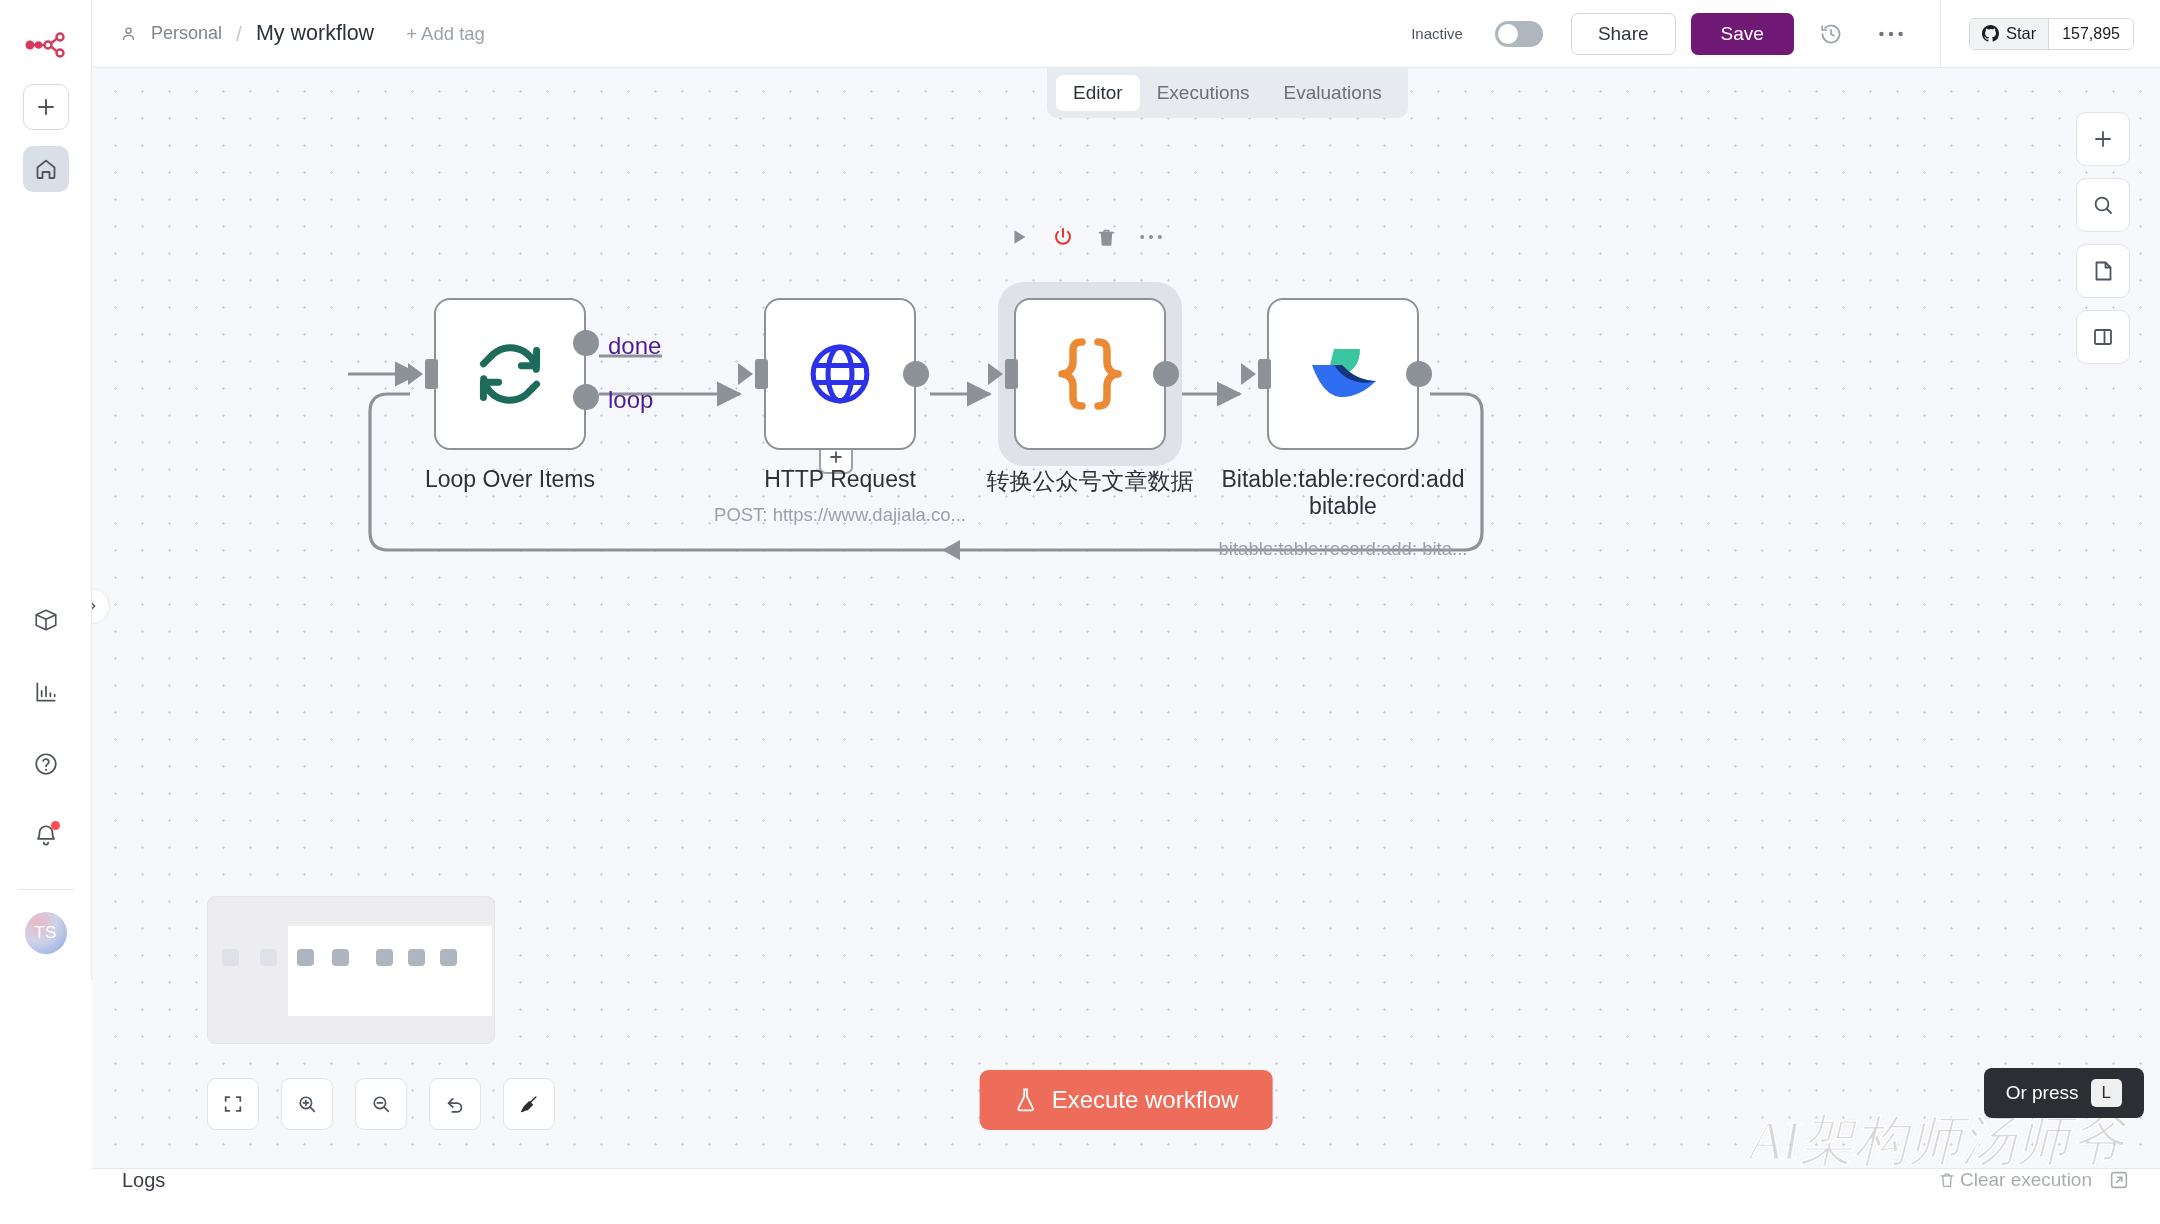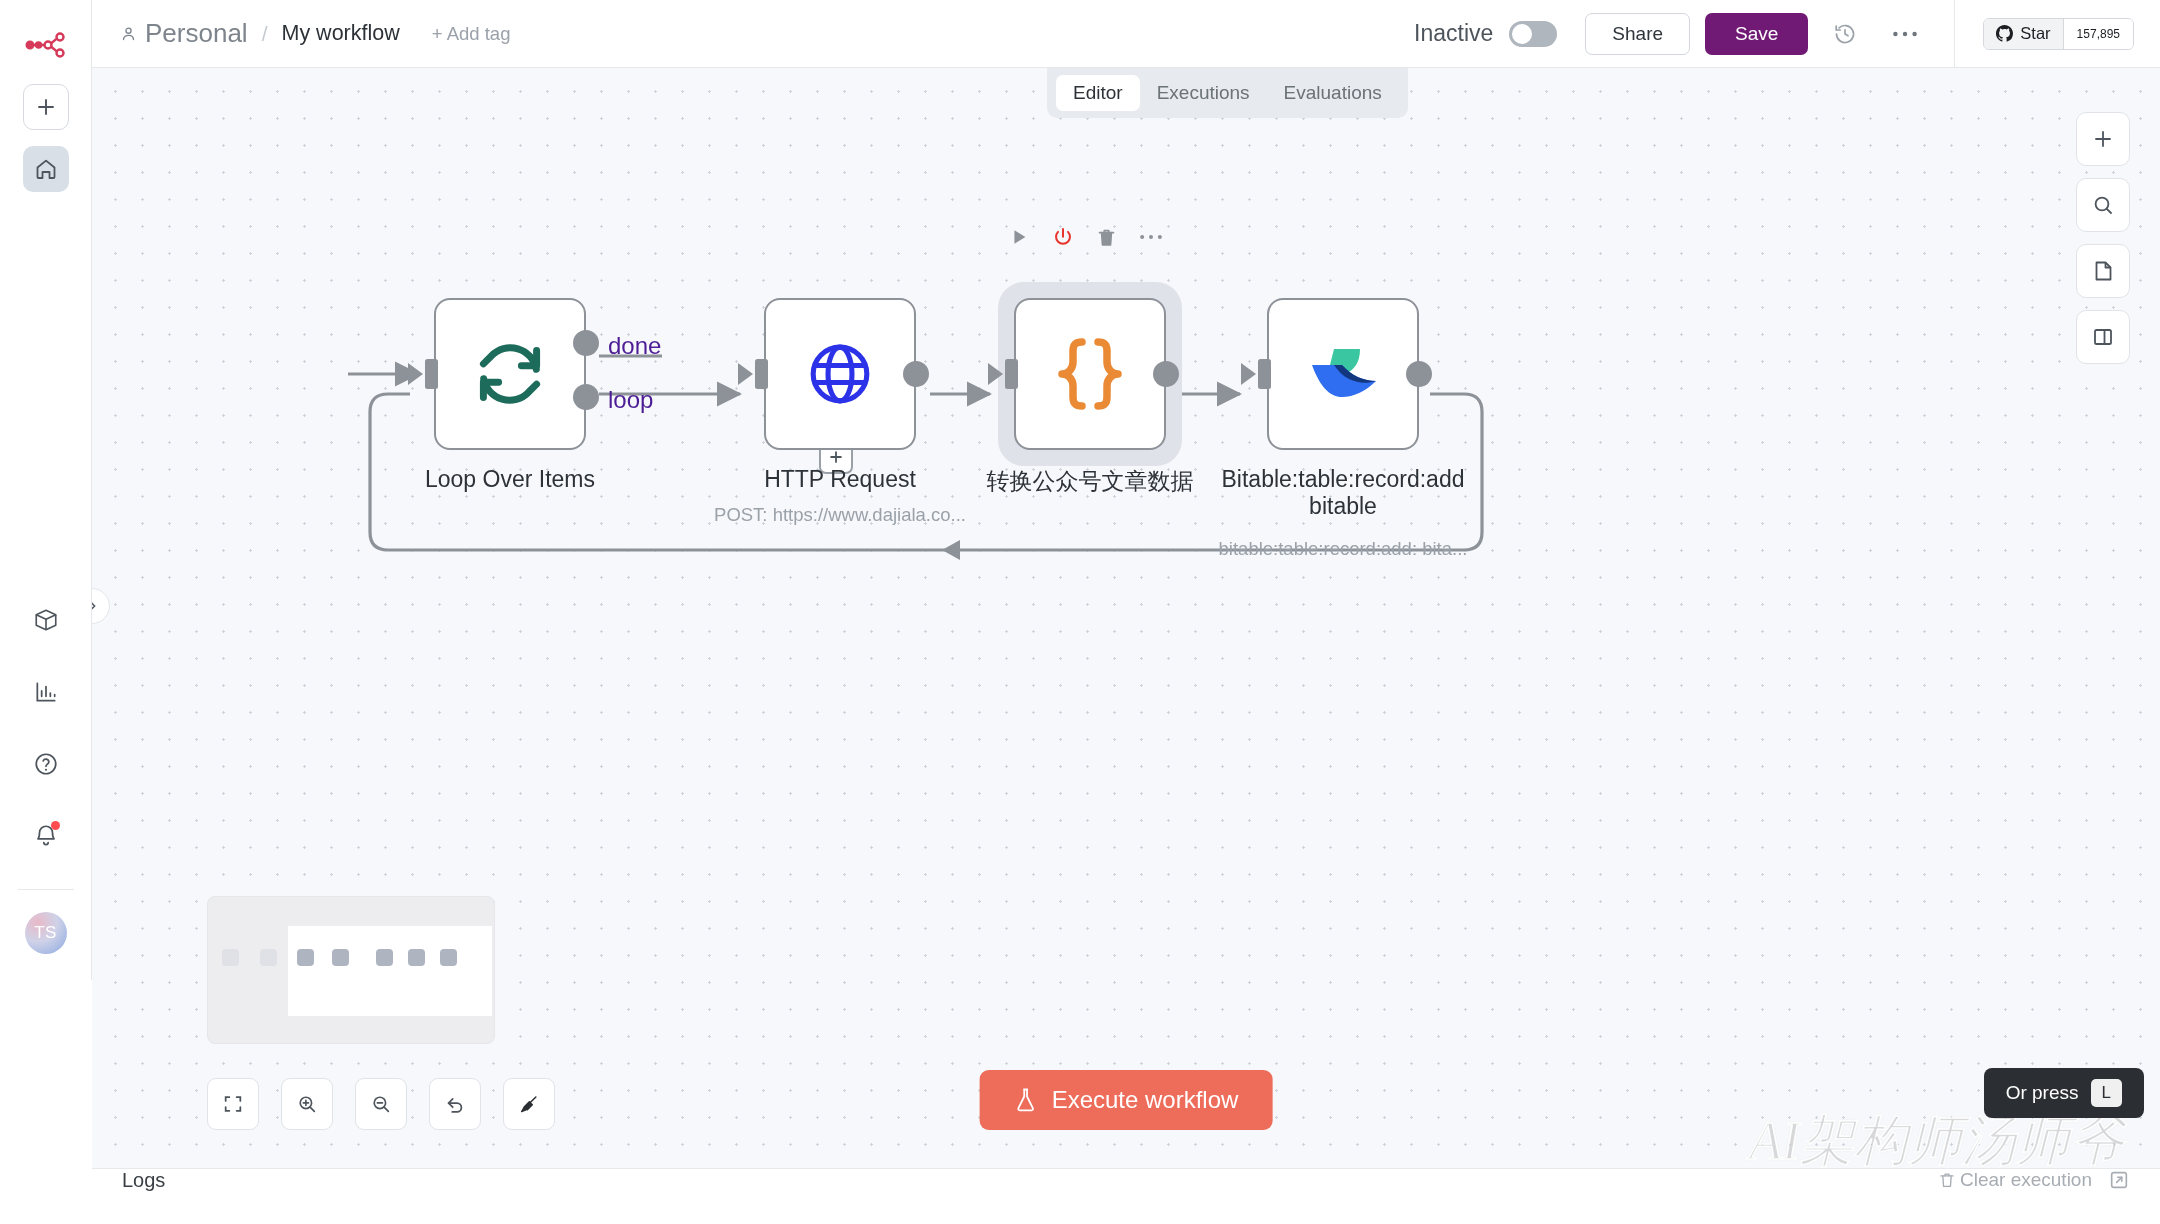--- a/index.html
+++ b/index.html
@@ -39,47 +39,47 @@
   
   .stage { position: relative; flex: 1 1 auto; height: 1224px; }
 
   
   .header {
     position: absolute; top: 0; left: 0; right: 0; height: 68px;
     background: #fff; border-bottom: 1px solid #e6e8eb;
     display: flex; align-items: center; padding: 0 0 0 28px; z-index: 30;
   }
   .crumb { display: flex; align-items: center; gap: 10px; }
-  .crumb-owner { display: flex; align-items: center; gap: 8px; color: #7d848c; font-size: 26px; }
+  .crumb-owner { display: flex; align-items: center; gap: 14px; color: #7d848c; font-size: 18px; }
   .crumb-sep { color: #c5cad0; font-size: 21px; margin: 0 4px; }
   .crumb-name { color: #2d3238; font-size: 21.5px; }
   .add-tag { color: #9aa1a9; font-size: 18.5px; margin-left: 22px; cursor: pointer; }
   .hdr-right { margin-left: auto; display: flex; align-items: center; gap: 0; padding-right: 0; height: 68px; }
-  .inactive-lbl { color: #4d545c; font-size: 23px; margin-right: 16px; }
+  .inactive-lbl { color: #4d545c; font-size: 15px; margin-right: 32px; }
   .toggle {
     width: 48px; height: 26px; border-radius: 13px; background: #b0b6bd;
     position: relative; cursor: pointer; margin-right: 28px;
   }
   .toggle .knob { position: absolute; top: 3px; left: 3px; width: 20px; height: 20px; border-radius: 50%; background: #fff; }
   .btn-share {
     height: 42px; padding: 0 26px; border: 1px solid #d3d7dd; border-radius: 7px;
     background: #fff; color: #30353b; font-size: 19px; display: flex; align-items: center; cursor: pointer;
   }
   .btn-save {
     height: 42px; padding: 0 30px; border: none; border-radius: 7px; margin-left: 15px;
     background: #701a75; color: #fff; font-size: 19px; display: flex; align-items: center; cursor: pointer;
   }
   .hdr-icon { width: 46px; height: 46px; display: flex; align-items: center; justify-content: center; margin-left: 14px; cursor: pointer; }
   .hdr-divider { width: 1px; height: 68px; background: #e6e8eb; margin-left: 26px; }
   .gh {
     display: flex; align-items: stretch; height: 32px; margin-left: 28px; margin-right: 26px;
     border: 1px solid #d5d9de; border-radius: 6px; overflow: hidden; cursor: pointer;
   }
   .gh-left { display: flex; align-items: center; gap: 7px; padding: 0 12px; background: #f2f3f5; font-size: 16.5px; color: #1b1f23; }
-  .gh-count { display: flex; align-items: center; padding: 0 13px; background: #fff; font-size: 12px; color: #1b1f23; border-left: 1px solid #d5d9de; }
+  .gh-count { display: flex; align-items: center; padding: 0 13px; background: #fff; font-size: 16px; color: #1b1f23; border-left: 1px solid #d5d9de; }
 
   
   .tabs {
     position: absolute; top: 68px; left: 955px; z-index: 28;
     background: #e7eaee; border-radius: 0 0 10px 10px; padding: 7px 9px;
     display: flex; gap: 0;
   }
   .tab { padding: 7px 17px; border-radius: 7px; font-size: 19px; color: #6b7278; cursor: pointer; white-space: nowrap; }
   .tab.active { background: #fff; color: #2d3238; }
 

